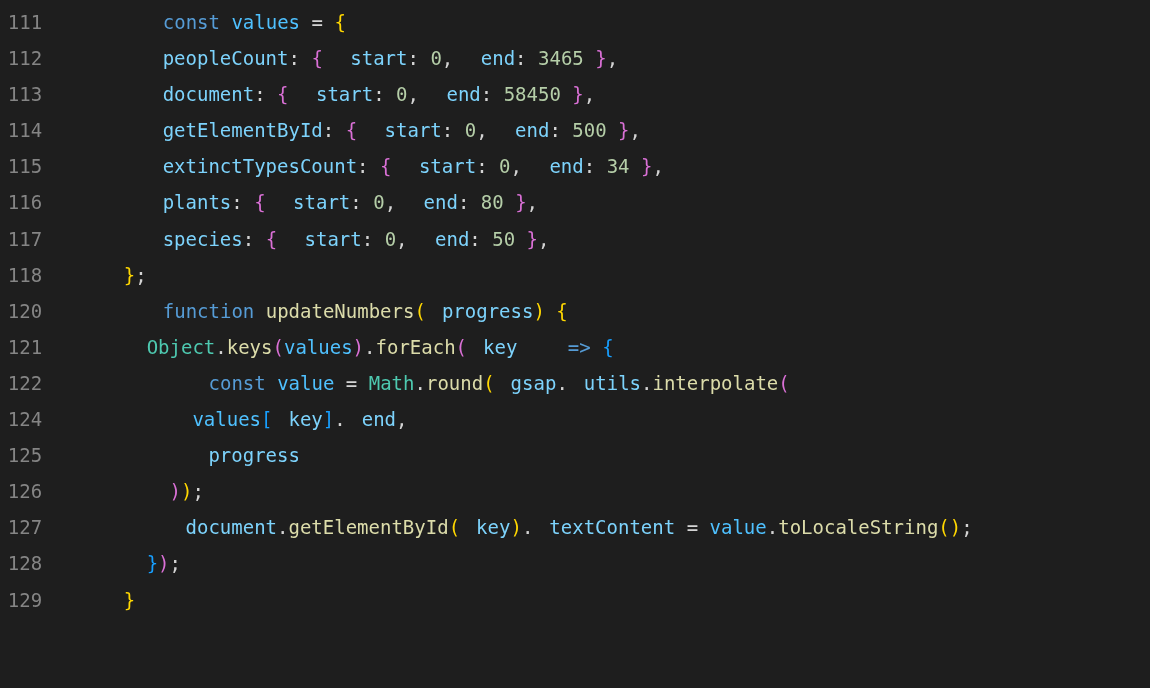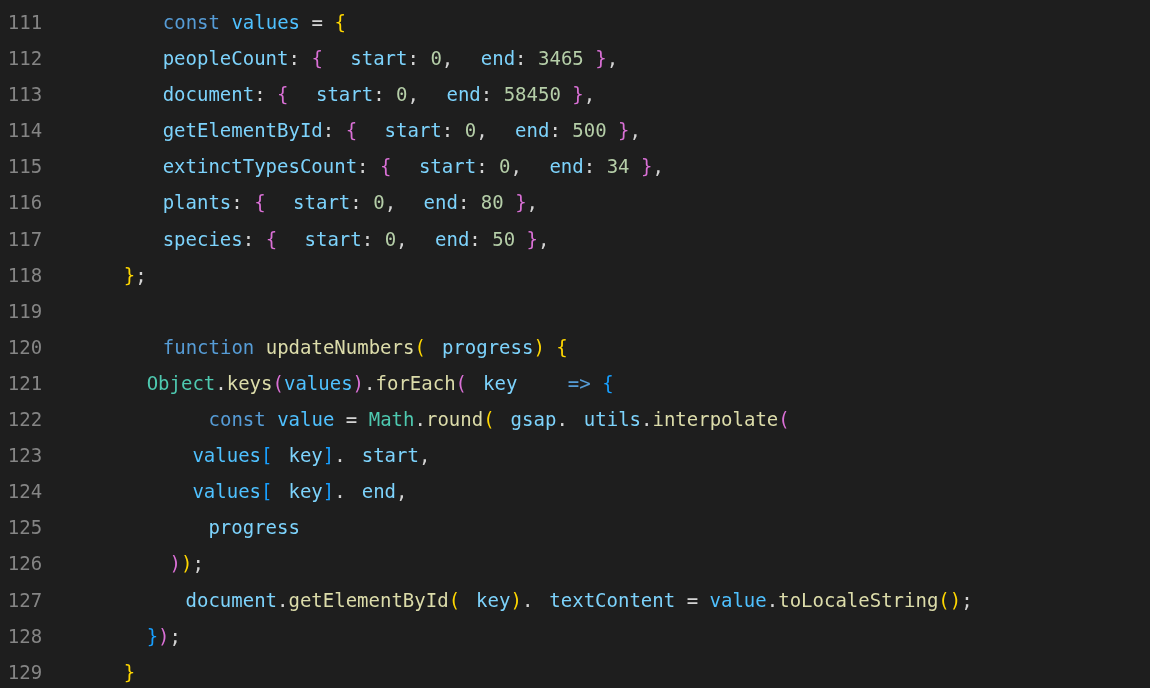--- a/index.html
+++ b/index.html
@@ -80,44 +80,36 @@
   <div class="line">
     <span class="ln">117</span>
     <span class="code">      <span class="var">species</span><span class="pun">:</span> <span class="brk2">{</span> <span class="var">start</span><span class="pun">:</span> <span class="num">0</span><span class="pun">,</span> <span class="var">end</span><span class="pun">:</span> <span class="num">50</span> <span class="brk2">}</span><span class="pun">,</span></span>
   </div>
 
   <div class="line">
     <span class="ln">118</span>
     <span class="code">    <span class="brk1">}</span><span class="pun">;</span></span>
   </div>
 
-  <div class="line">
-    <span class="ln">119</span>
-    <span class="code"> </span>
-  </div>
 
   <div class="line">
     <span class="ln">120</span>
     <span class="code">    <span class="kw">function</span> <span class="fn">updateNumbers</span><span class="brk1">(</span><span class="var">progress</span><span class="brk1">)</span> <span class="brk1">{</span></span>
   </div>
 
   <div class="line">
     <span class="ln">121</span>
     <span class="code">      <span class="obj">Object</span><span class="pun">.</span><span class="fn">keys</span><span class="brk2">(</span><span class="cvar">values</span><span class="brk2">)</span><span class="pun">.</span><span class="fn">forEach</span><span class="brk2">(</span><span class="var">key</span> <span class="kw">=&gt;</span> <span class="brk3">{</span></span>
   </div>
 
   <div class="line">
     <span class="ln">122</span>
     <span class="code">        <span class="kw">const</span> <span class="cvar">value</span> <span class="pun">=</span> <span class="obj">Math</span><span class="pun">.</span><span class="fn">round</span><span class="brk1">(</span><span class="var">gsap</span><span class="pun">.</span><span class="var">utils</span><span class="pun">.</span><span class="fn">interpolate</span><span class="brk2">(</span></span>
   </div>
 
-  <div class="line">
-    <span class="ln">123</span>
-    <span class="code">          <span class="cvar">values</span><span class="brk3">[</span><span class="var">key</span><span class="brk3">]</span><span class="pun">.</span><span class="var">start</span><span class="pun">,</span></span>
-  </div>
 
   <div class="line">
     <span class="ln">124</span>
     <span class="code">          <span class="cvar">values</span><span class="brk3">[</span><span class="var">key</span><span class="brk3">]</span><span class="pun">.</span><span class="var">end</span><span class="pun">,</span></span>
   </div>
 
   <div class="line">
     <span class="ln">125</span>
     <span class="code">          <span class="var">progress</span></span>
   </div>

